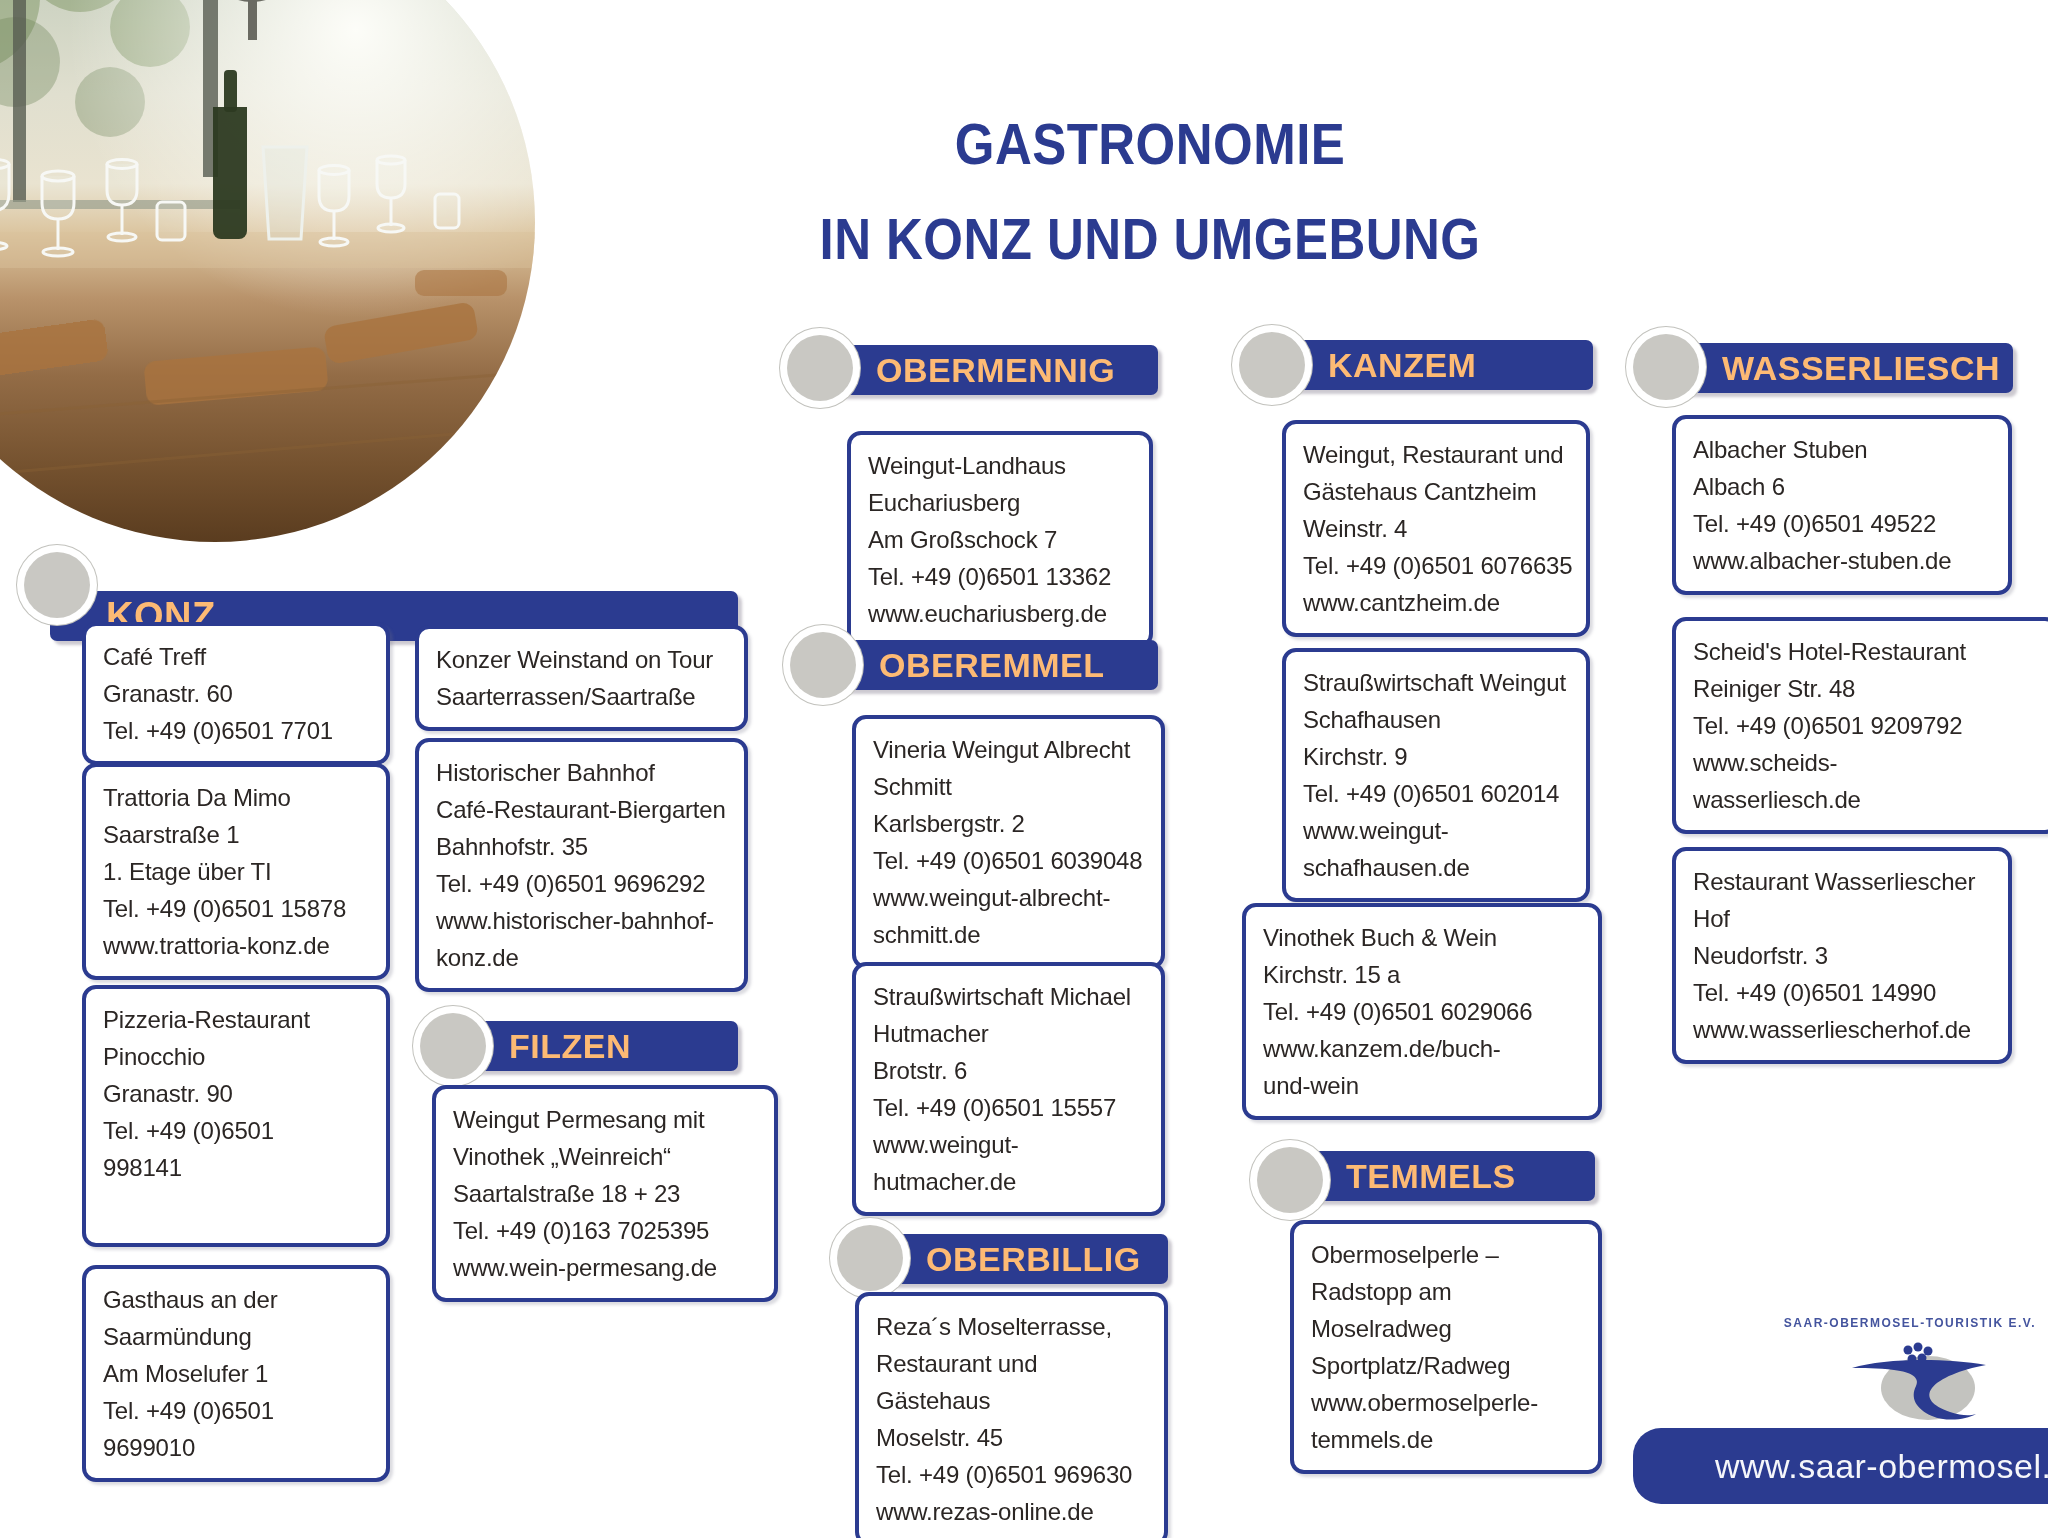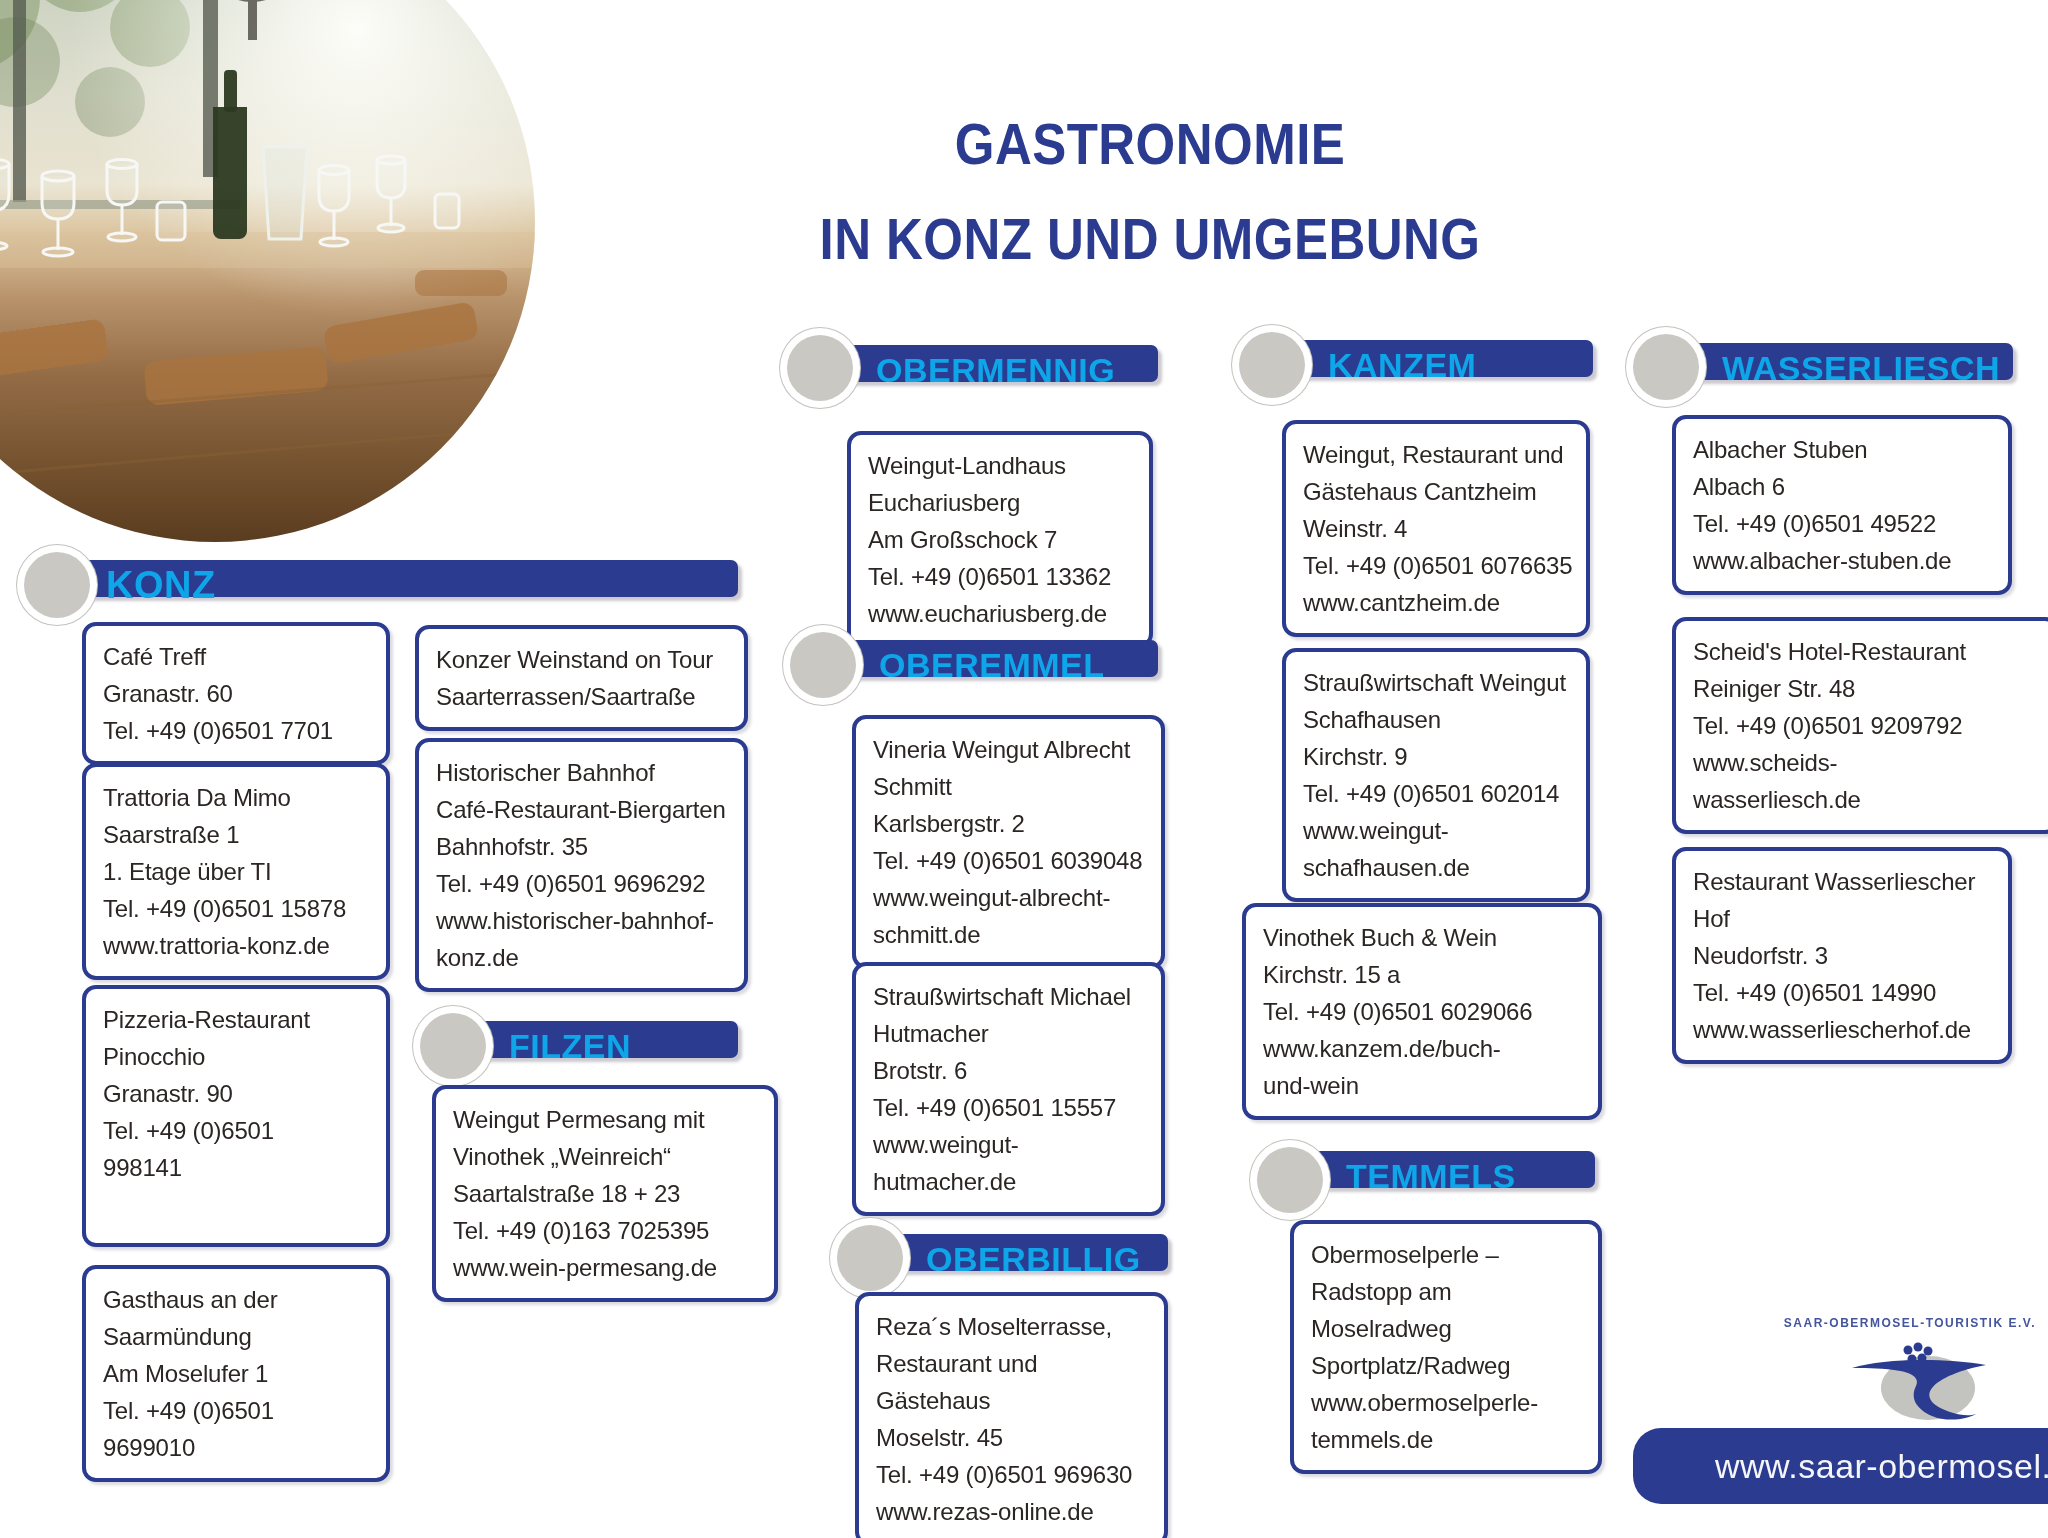--- a/index.html
+++ b/index.html
@@ -6,25 +6,25 @@
   .page{position:relative;width:2048px;height:1538px;overflow:hidden;background:#ffffff;
         font-family:"Liberation Sans",sans-serif;}
   
   .photo{position:absolute;left:-105px;top:-98px;width:640px;height:640px;border-radius:50%;
          overflow:hidden;}
   
   .title{position:absolute;left:700px;top:96px;width:900px;text-align:center;
          color:#2b3b90;font-weight:bold;font-size:58px;line-height:95px;
          transform:scaleX(.88);transform-origin:center top;letter-spacing:.5px;white-space:nowrap;}
   
-  .sec-bar{position:absolute;height:37px;background:#2b3b90;border-radius:7px;
+  .sec-bar{position:absolute;height:50px;background:#2b3b90;border-radius:7px;
            box-shadow:4px 4px 3px rgba(110,100,120,.35);
-           color:#0ea5e9;font-weight:bold;font-size:34px;line-height:50px;
+           color:#fdba74;font-weight:bold;font-size:34px;line-height:50px;
            padding-left:56px;box-sizing:border-box;letter-spacing:.5px;white-space:nowrap;}
-  .sec-bar.big{font-size:38px;}
+  .sec-bar.big{font-size:38px;margin-top:31px;}
   .sec-circle{position:absolute;width:66px;height:66px;border-radius:50%;background:#c9c8c3;
               box-shadow:0 0 0 7px #ffffff,0 0 0 8px #c2c2bd;}
   
   .info-box{position:absolute;background:#fff;border:4px solid #2b3b90;border-radius:14px;
             box-shadow:3px 3px 3px rgba(110,110,130,.25);box-sizing:border-box;}
   .box-text{padding:12px 8px 12px 17px;font-size:24px;line-height:37px;color:#2b2624;
             white-space:pre-line;letter-spacing:-.2px;}
   
   .footer-org{position:absolute;left:1640px;top:1316px;width:396px;text-align:right;
               font-size:12px;letter-spacing:1.5px;color:#44549e;font-weight:bold;white-space:nowrap;}

